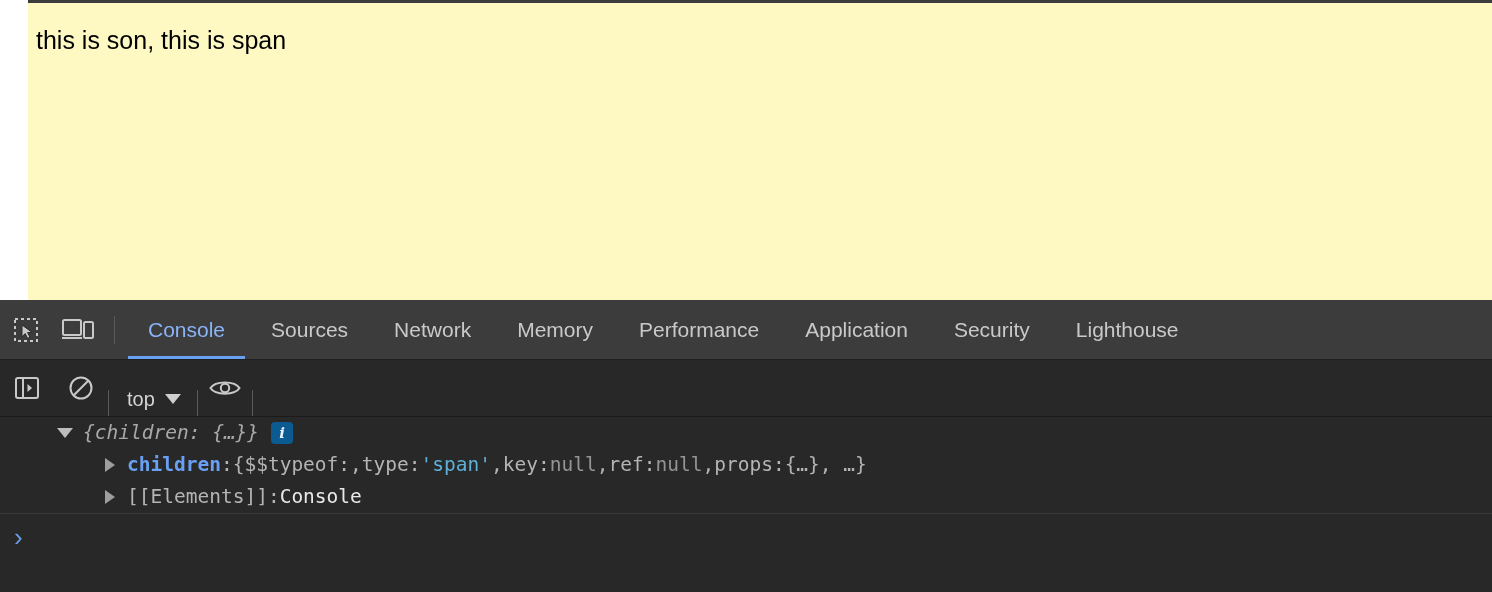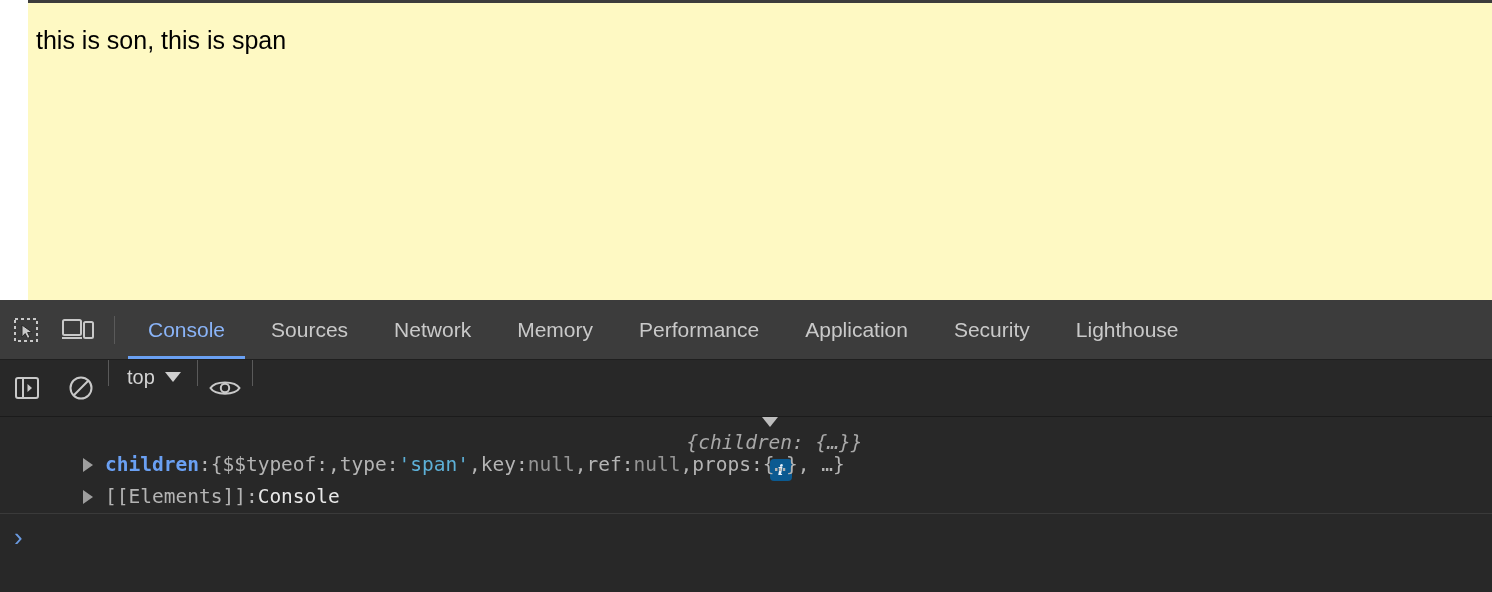--- a/index.html
+++ b/index.html
@@ -105,21 +105,21 @@
     height: 3px;
     background: #6aa0f3;
   }
 
   
   .console-toolbar {
     position: relative;
     height: 57px;
     background: #282828;
     display: flex;
-    align-items: flex-start;
+    align-items: flex-end;
     border-bottom: 1px solid #1b1b1b;
     box-sizing: border-box;
     overflow: hidden;
   }
   .ct-icon {
     width: 54px;
     height: 56px;
     display: flex;
     align-items: center;
     justify-content: center;
@@ -186,22 +186,22 @@
     font-size: 19.5px;
     line-height: 32px;
     white-space: nowrap;
   }
   .log-row {
     display: flex;
     align-items: center;
     height: 32px;
     padding-left: 0;
   }
-  .row-1 { padding-left: 57px; flex-direction: column; }
-  .row-n { padding-left: 83px; }
+  .row-1 { padding-left: 57px; }
+  .row-n { padding-left: 105px; }
 
   .tri {
     width: 0; height: 0;
     flex: 0 0 auto;
   }
   .tri-down {
     border-left: 8px solid transparent;
     border-right: 8px solid transparent;
     border-top: 10px solid #bdbdbd;
     margin-right: 10px;

